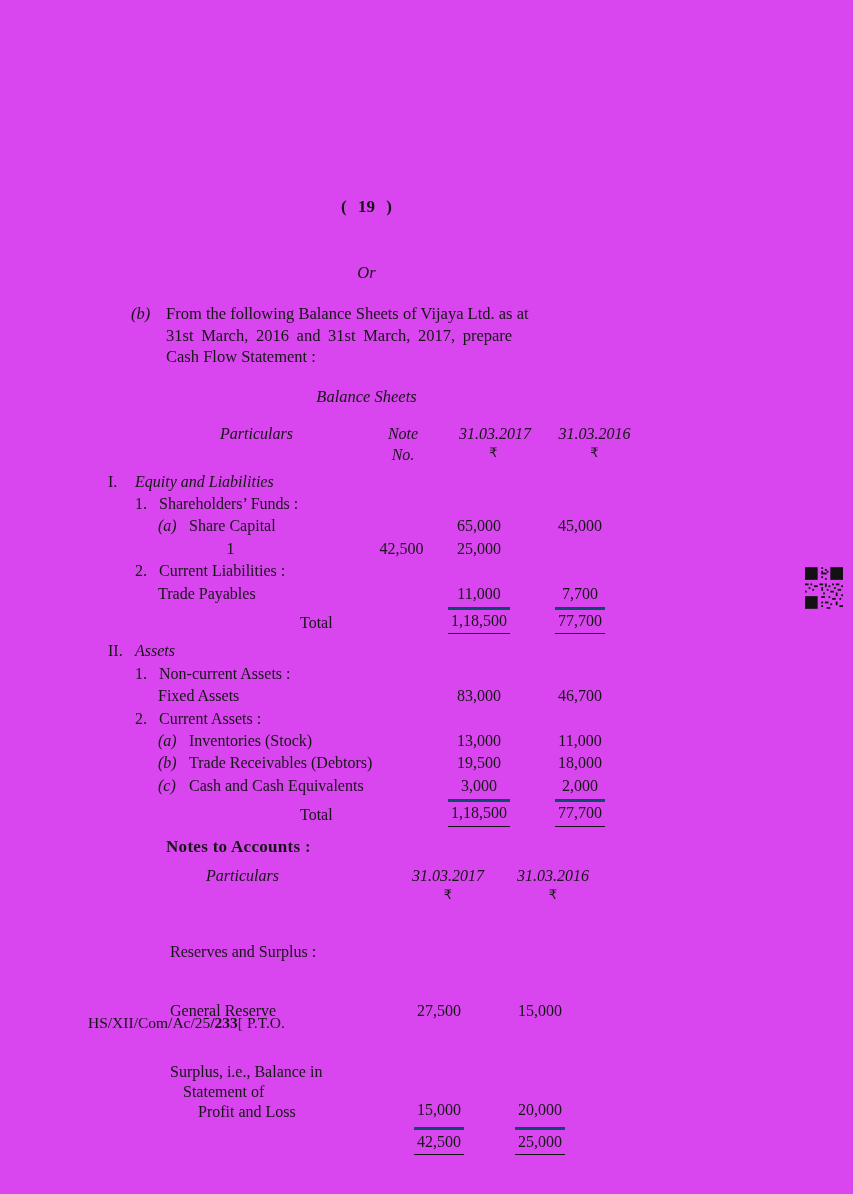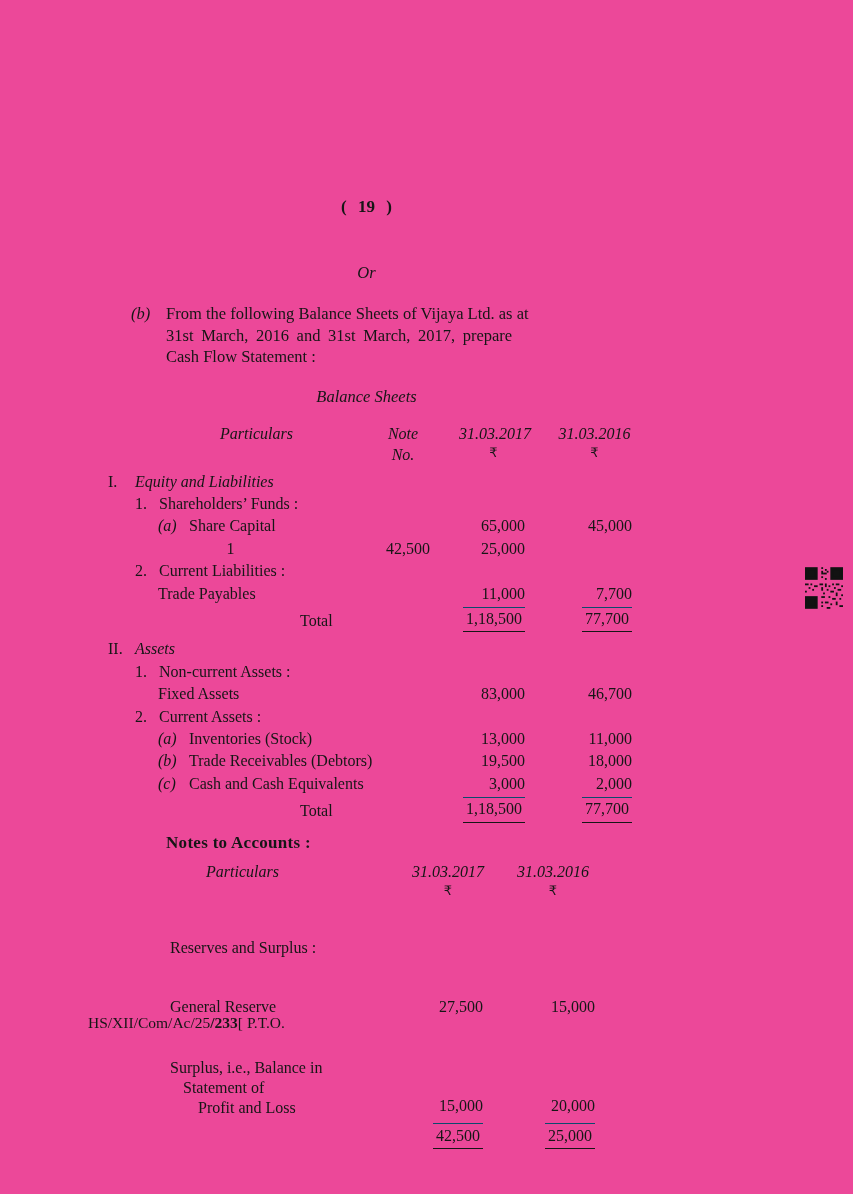--- a/index.html
+++ b/index.html
@@ -2,21 +2,21 @@
 <html><head>
 <meta charset="utf-8">
 <style>
   * { margin:0; padding:0; box-sizing:border-box; }
   html,body { background:#ffffff; }
   body {
     width:853px; height:1194px; position:relative; overflow:hidden;
     font-family:"Liberation Serif","DejaVu Serif",serif;
     color:#161616;
   }
-  .page { position:absolute; inset:0; background:#ec4899; }
+  .page { position:absolute; inset:0; background:#d946ef; }
   .content { position:absolute; left:88px; top:0; width:557px; }
 
   .it { font-style:italic; }
   .page-number { margin-top:197px; text-align:center; font-weight:bold; font-size:17px; word-spacing:7px; }
   .or-label { margin-top:46px; text-align:center; font-size:16.5px; }
 
   .question { margin-top:20px; display:flex; font-size:16.5px; line-height:21.5px; }
   .q-label { flex:none; width:35px; margin-left:43px; }
   .q-lines { width:437px; }
   .q-lines div:nth-child(2) { word-spacing:3.5px; }
@@ -36,22 +36,22 @@
   .cell.part { }
   .ind-0 { padding-left:20px; }
   .ind-1 { padding-left:47px; }
   .ind-2 { padding-left:70px; }
   .ind-total { padding-left:212px; }
   .prefix { display:inline-block; }
   .ind-0 .prefix { width:27px; }
   .ind-1 .prefix { width:24px; }
   .ind-2 .prefix { width:31px; }
   .cell.note { text-align:center; }
-  .cell.val { text-align:right; padding-right:3px; }
-  .tot { display:inline-block; border-top:1px solid #0c4a6e; border-bottom:1px solid #161616; padding:0 3px 1px 3px; margin-top:2px; }
+  .cell.val { text-align:center; padding-right:3px; }
+  .tot { display:inline-block; border-top:3px solid #0c4a6e; border-bottom:1px solid #161616; padding:0 3px 1px 3px; margin-top:2px; }
 
   .notes-title { margin-top:10px; margin-left:78px; font-weight:bold; font-size:17px; letter-spacing:.3px; }
 
   .notes-table { margin-top:8px; margin-left:82px; font-size:16px; }
   .notes-header, .notes-row { display:grid; grid-template-columns:225px 90px 112px; white-space:nowrap; }
   .notes-header { line-height:21px; margin-bottom:5px; }
   .notes-header .npart-h { text-align:left; padding-left:36px; }
   .notes-header .ncol-h1 { text-align:center; padding-left:16px; }
   .notes-header .ncol-h2 { text-align:center; padding-left:24px; }
   .notes-row { line-height:23.5px; align-items:end;margin-top:36px; }

